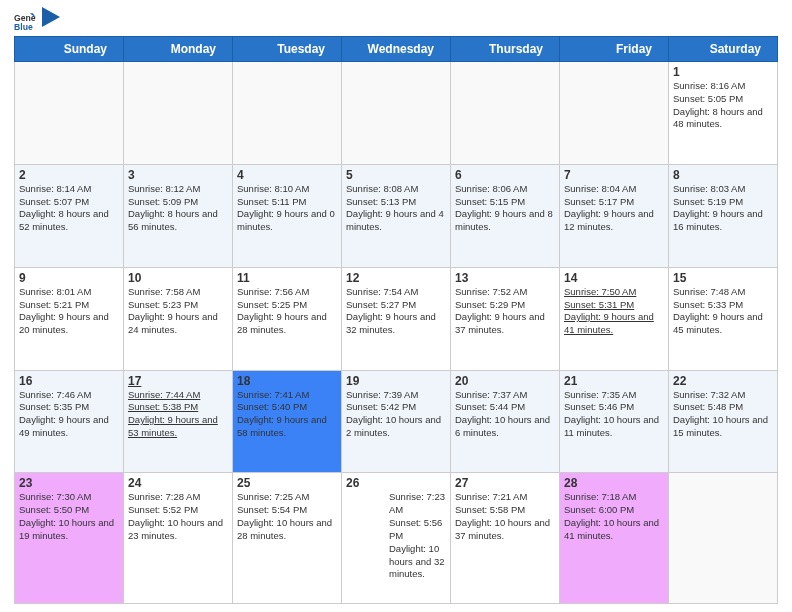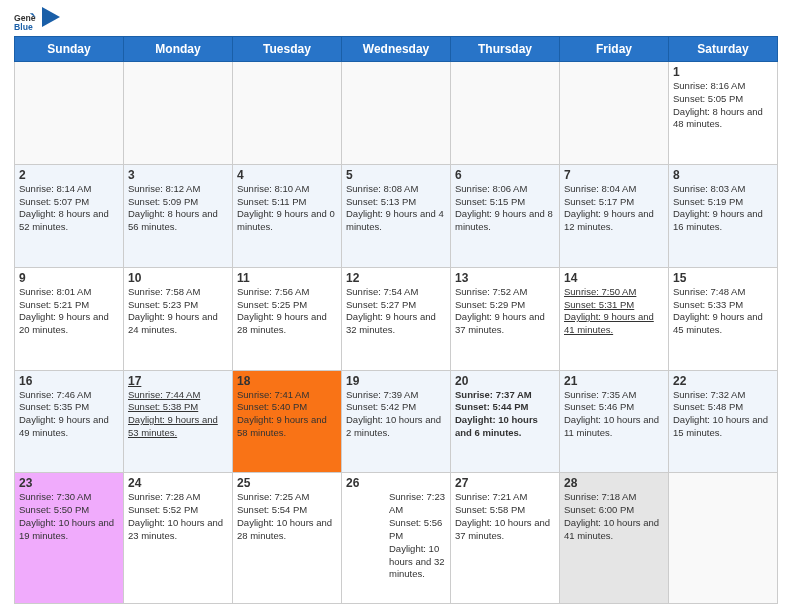--- a/index.html
+++ b/index.html
@@ -50,22 +50,22 @@
       border: 1px solid #ccc;
       border-collapse: collapse;
       width: 100%;
       table-layout: fixed;
     }
     .calendar thead tr th {
       background-color: #2874C8;
       color: #fff;
       font-size: 12px;
       font-weight: bold;
-      padding: 5px 4px;
-      text-align: center;
+      padding: 5px 16px;
+      text-align: right;
       border: 1px solid #1a5fa8;
     }
     .calendar tbody tr td {
       vertical-align: top;
       border: 1px solid #ccc;
       padding: 3px 4px;
       font-size: 10px;
       color: #333;
       height: 88px;
     }
@@ -234,35 +234,35 @@
             <div class="day-info" style="white-space: pre-line;">Sunrise: 7:46 AM
 Sunset: 5:35 PM
 Daylight: 9 hours and 49 minutes.</div>
           </td>
           <td style="background: rgb(240, 245, 251); text-decoration: underline;">
             <span class="day-number">17</span>
             <div class="day-info" style="white-space: pre-line;">Sunrise: 7:44 AM
 Sunset: 5:38 PM
 Daylight: 9 hours and 53 minutes.</div>
           </td>
-          <td style="background: #f97316;">
+          <td style="background: #3b82f6;">
             <span class="day-number">18</span>
             <div class="day-info" style="white-space: pre-line;">Sunrise: 7:41 AM
 Sunset: 5:40 PM
 Daylight: 9 hours and 58 minutes.</div>
           </td>
           <td style="background: rgb(240, 245, 251);">
             <span class="day-number">19</span>
             <div class="day-info" style="white-space: pre-line;">Sunrise: 7:39 AM
 Sunset: 5:42 PM
 Daylight: 10 hours and 2 minutes.</div>
           </td>
           <td style="background: rgb(240, 245, 251);">
             <span class="day-number">20</span>
-            <div class="day-info" style="white-space: pre-line; font-weight: bold;">Sunrise: 7:37 AM
+            <div class="day-info" style="white-space: pre-line;">Sunrise: 7:37 AM
 Sunset: 5:44 PM
 Daylight: 10 hours and 6 minutes.</div>
           </td>
           <td style="background: rgb(240, 245, 251);">
             <span class="day-number">21</span>
             <div class="day-info" style="white-space: pre-line;">Sunrise: 7:35 AM
 Sunset: 5:46 PM
 Daylight: 10 hours and 11 minutes.</div>
           </td>
           <td style="background: rgb(240, 245, 251);">
@@ -296,21 +296,21 @@
             <div class="day-info" style="white-space: pre-line; margin-left: 43px;">Sunrise: 7:23 AM
 Sunset: 5:56 PM
 Daylight: 10 hours and 32 minutes.</div>
           </td>
           <td style="background: rgb(255, 255, 255);">
             <span class="day-number">27</span>
             <div class="day-info" style="white-space: pre-line;">Sunrise: 7:21 AM
 Sunset: 5:58 PM
 Daylight: 10 hours and 37 minutes.</div>
           </td>
-          <td style="background: #e5e5e5;">
+          <td style="background: #f0abfc;">
             <span class="day-number">28</span>
             <div class="day-info" style="white-space: pre-line;">Sunrise: 7:18 AM
 Sunset: 6:00 PM
 Daylight: 10 hours and 41 minutes.</div>
           </td>
           <td class="empty-cell" style="background: rgb(249, 249, 249);"></td>
         </tr>
       </tbody>
   </table>
 </div>

